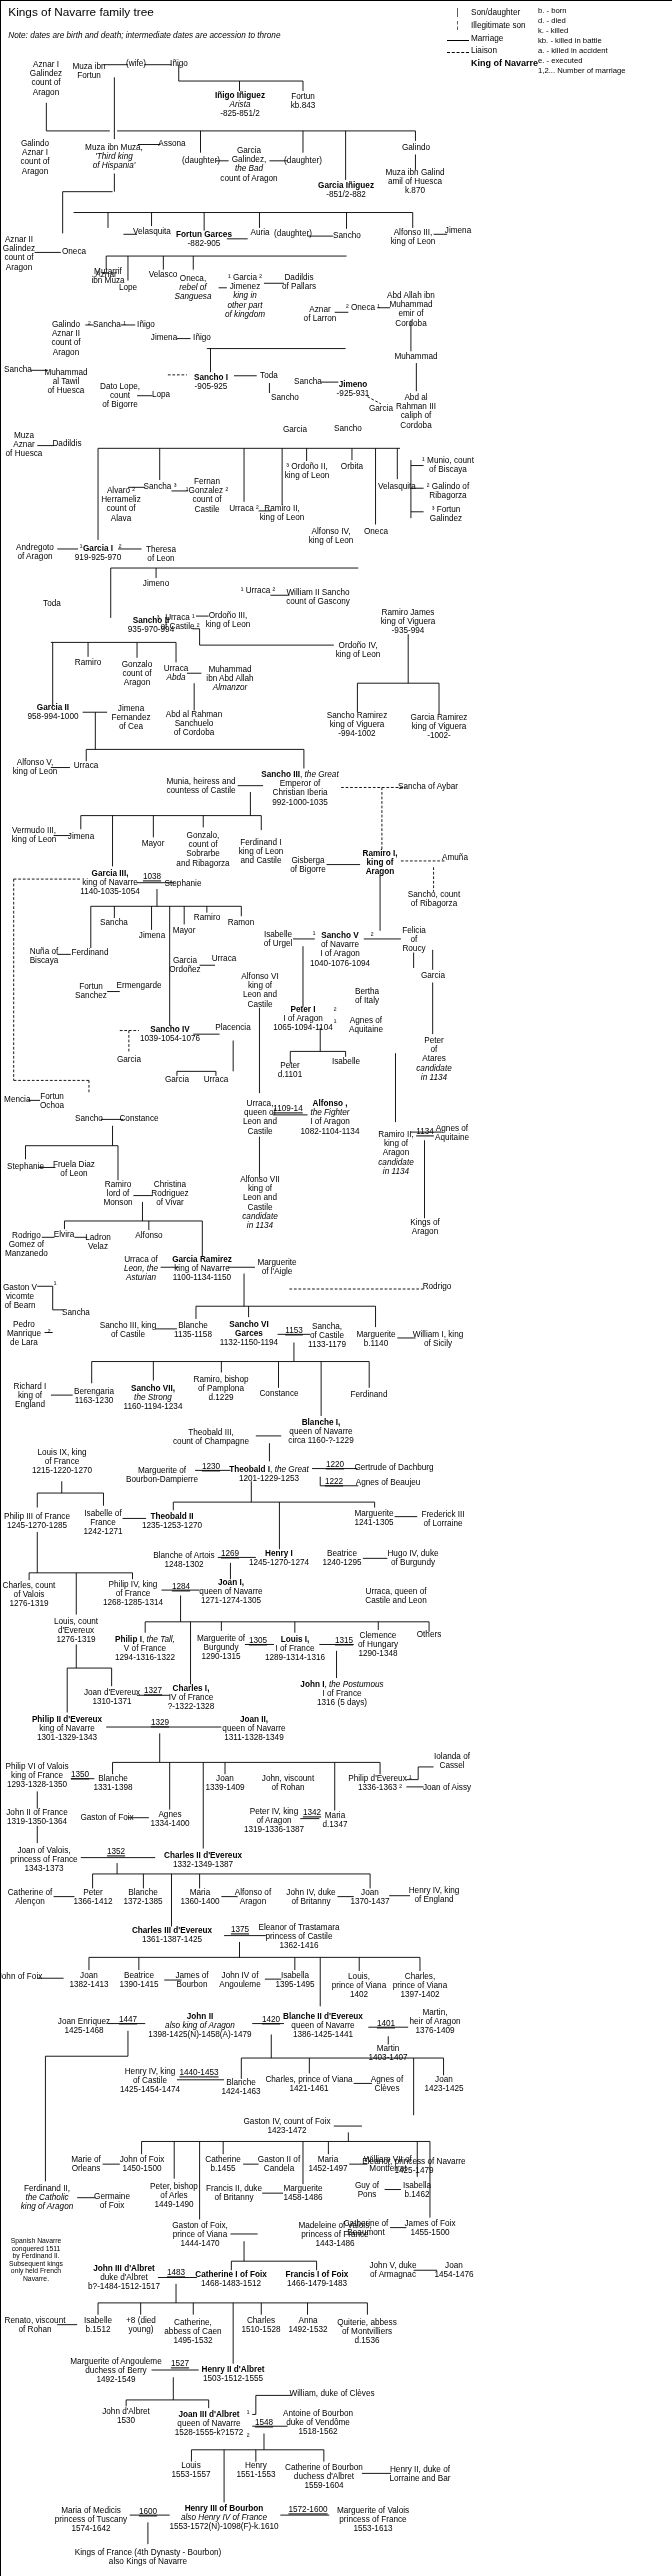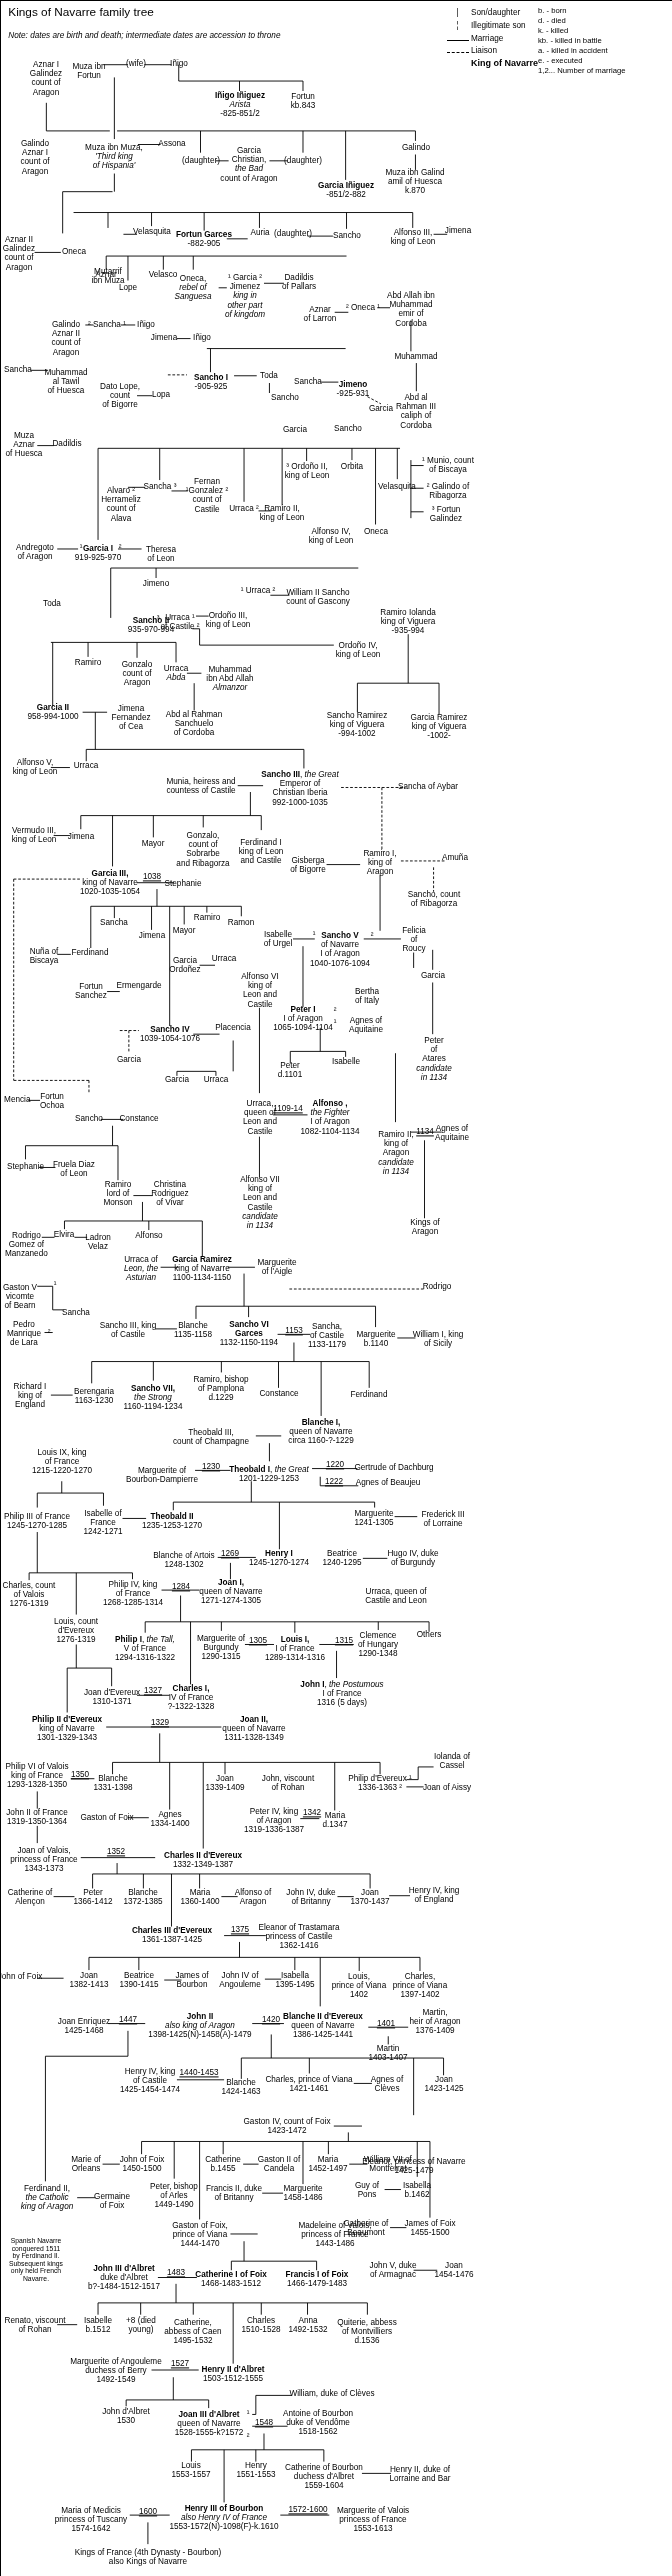--- a/index.html
+++ b/index.html
@@ -447,21 +447,21 @@
       <div><span class="i">of Hispania'</span></div>
     </div>
     <div class="node" style="left: 171px; top: 143px;">
       <div><span>Assona</span></div>
     </div>
     <div class="node" style="left: 200px; top: 160px;">
       <div><span>(daughter)</span></div>
     </div>
     <div class="node" style="left: 248px; top: 163px;">
       <div><span>Garcia</span></div>
-      <div><span>Christian,</span></div>
+      <div><span>Galindez,</span></div>
       <div><span class="i">the Bad</span></div>
       <div><span>count of Aragon</span></div>
     </div>
     <div class="node" style="left: 302px; top: 160px;">
       <div><span>(daughter)</span></div>
     </div>
     <div class="node" style="left: 345px; top: 189px;">
       <div><span class="b">Garcia Iñiguez</span></div>
       <div><span>-851/2-882</span></div>
     </div>
@@ -697,21 +697,21 @@
       <div><span>Jimeno</span></div>
     </div>
     <div class="node" style="left: 257px; top: 590px;">
       <div><span>¹ Urraca ²</span></div>
     </div>
     <div class="node" style="left: 317px; top: 596px;">
       <div><span>William II Sancho</span></div>
       <div><span>count of Gascony</span></div>
     </div>
     <div class="node" style="left: 407px; top: 621px;">
-      <div><span>Ramiro Iolanda</span></div>
+      <div><span>Ramiro James</span></div>
       <div><span>king of Viguera</span></div>
       <div><span>-935-994</span></div>
     </div>
     <div class="node" style="left: 51px; top: 603px;">
       <div><span>Toda</span></div>
     </div>
     <div class="node" style="left: 110px; top: 624px; margin-left: 40px;">
       <div><span class="b">Sancho II</span></div>
       <div><span>935-970-994</span></div>
     </div>
@@ -809,32 +809,32 @@
     </div>
     <div class="node" style="left: 260px; top: 851px;">
       <div><span>Ferdinand I</span></div>
       <div><span>king of Leon</span></div>
       <div><span>and Castile</span></div>
     </div>
     <div class="node" style="left: 307px; top: 864px;">
       <div><span>Gisberga</span></div>
       <div><span>of Bigorre</span></div>
     </div>
-    <div class="node" style="left: 379px; top: 862px;">
+    <div class="node" style="left: 379px; top: 862px; font-weight: bold;">
       <div><span>Ramiro I,</span></div>
       <div><span>king of</span></div>
       <div><span>Aragon</span></div>
     </div>
     <div class="node" style="left: 454px; top: 857px;">
       <div><span>Amuña</span></div>
     </div>
     <div class="node" style="left: 109px; top: 882px;">
       <div><span class="b">Garcia III,</span></div>
       <div><span>king of Navarre</span></div>
-      <div><span>1020-1035-1054</span></div>
+      <div><span>1140-1035-1054</span></div>
     </div>
     <div class="node" style="left: 151px; top: 876px;">
       <div><span class="u">1038</span></div>
     </div>
     <div class="node" style="left: 182px; top: 883px;">
       <div><span>Stephanie</span></div>
     </div>
     <div class="node" style="left: 433px; top: 898px;">
       <div><span>Sancho, count</span></div>
       <div><span>of Ribagorza</span></div>

